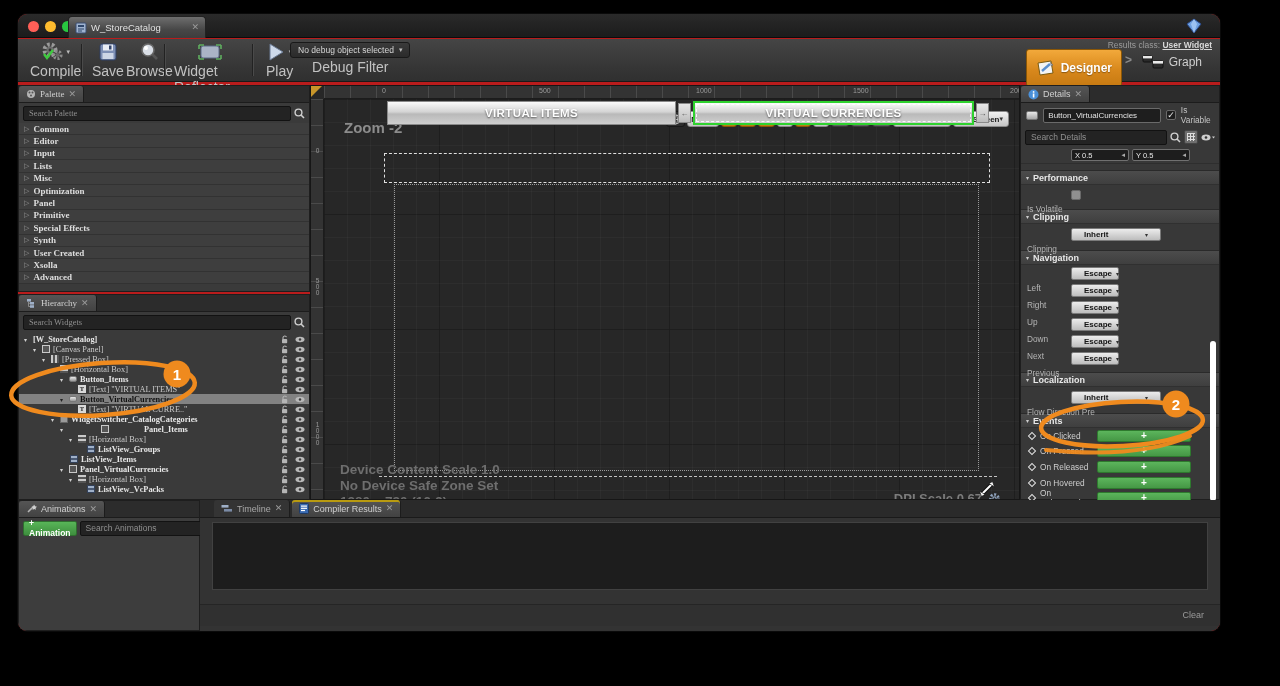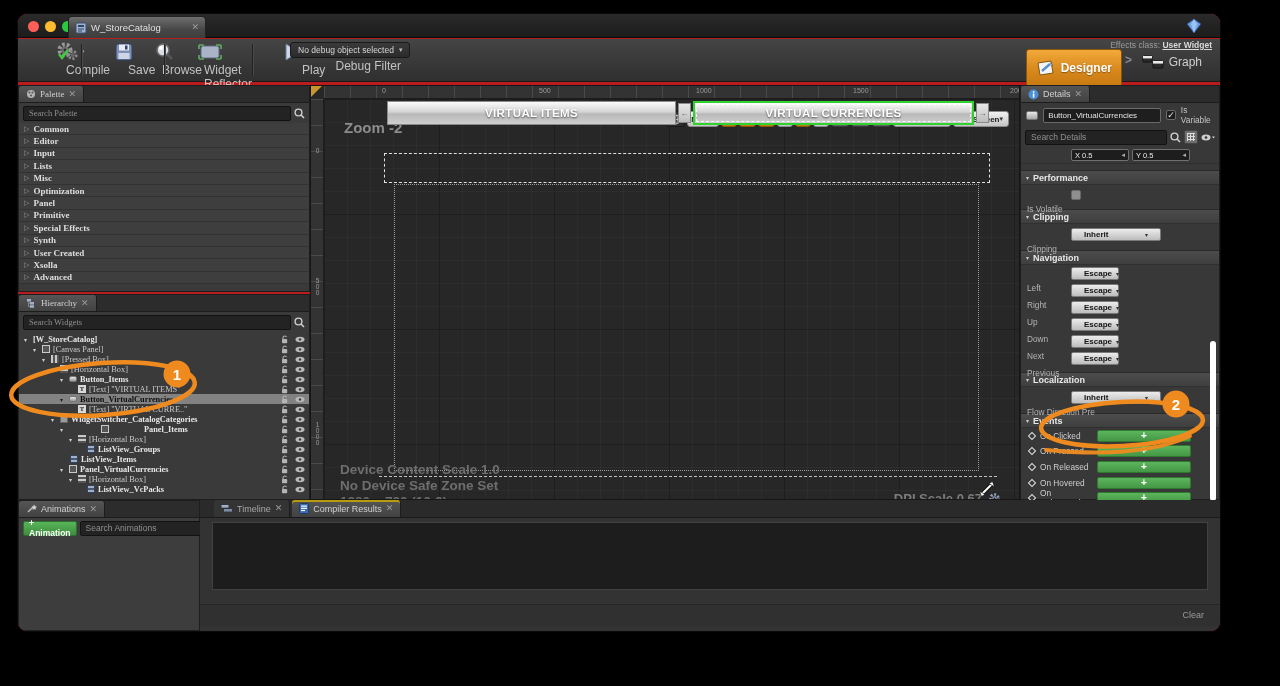--- a/index.html
+++ b/index.html
@@ -10,21 +10,21 @@
   
   .tabbar{position:absolute;left:0;top:0;width:100%;height:24px;background:linear-gradient(#2a2a2a,#1c1c1c);border-bottom:1px solid #0c0c0c;}
   .tl{position:absolute;top:7px;width:11px;height:11px;border-radius:50%;}
   .doc-tab{position:absolute;left:50px;top:2px;width:138px;height:22px;background:linear-gradient(#6e6e6e,#474747 60%,#3d3d3d);
     border-radius:4px 4px 0 0;border:1px solid #222;border-bottom:none;display:flex;align-items:center;padding:0 6px;gap:4px;}
   .doc-tab .ttl{font-size:9.5px;color:#e2e2e2;flex:1;white-space:nowrap;overflow:hidden;}
   .tab-x{color:#9a9a9a;font-size:9px;line-height:9px;}
   
   .toolbar{position:absolute;left:0;top:25px;width:100%;height:43px;background:linear-gradient(#454545,#353535 70%,#303030);border-bottom:1px solid #1a1a1a;}
   .tool-btn{position:absolute;top:3px;display:flex;flex-direction:column;align-items:center;gap:1px;}
-  .tool-btn .lbl{font-size:12px;color:#c2c2c2;margin-left:36px;}
+  .tool-btn .lbl{font-size:14px;color:#c2c2c2;}
   .tsep{position:absolute;top:5px;width:1px;height:32px;background:#222;box-shadow:1px 0 0 #4a4a4a;}
   .caret{font-size:7px;color:#bbb;}
   .dbg-btn{height:16px;background:linear-gradient(#3a3a3a,#2b2b2b);border:1px solid #191919;border-radius:3px;
     color:#d6d6d6;font-size:8.5px;display:flex;align-items:center;padding:0 7px;gap:5px;}
   .parent-cls{position:absolute;right:8px;top:1px;font-size:8.5px;color:#9a9a9a;}
   .parent-cls b{color:#d8d8d8;font-weight:bold;text-decoration:underline;}
   .designer-btn{position:absolute;right:98px;top:10px;height:38px;background:linear-gradient(#f2a93b,#d8881c 55%,#c77a12);
     border:1px solid #8a5606;border-radius:3px;display:flex;align-items:center;gap:5px;padding:0 9px;
     color:#fff;font-size:12px;font-weight:bold;text-shadow:0 1px 1px rgba(0,0,0,.35);}
   .graph-btn{position:absolute;right:18px;top:10px;height:26px;display:flex;align-items:center;gap:5px;color:#cfcfcf;font-size:12px;}
@@ -150,21 +150,21 @@
       <span class="tab-x">✕</span>
     </div>
     <svg style="position:absolute;right:18px;top:4px" width="16" height="16" viewBox="0 0 16 16">
         <polygon points="8,1 15,6 8,15 1,6" fill="#6ea0e0" stroke="#2a4a8a"></polygon>
         <polygon points="8,1 11,6 8,15 5,6" fill="#9cc2f2"></polygon>
       </svg>
   </div>
 
   <div class="toolbar">
     <div class="parent-cls">
-      <span>Effects class:</span>
+      <span>Results class:</span>
       <b>User Widget</b>
     </div>
     <div class="tool-btn" style="left:12px">
       <span style="display:flex;align-items:center;gap:3px">
         <svg width="22" height="20" viewBox="0 0 22 20">
           <circle cx="9" cy="8" r="5.5" fill="none" stroke="#9a9a9a" stroke-width="4" stroke-dasharray="2.5 2"></circle>
             <circle cx="9" cy="8" r="3.4" fill="#6f6f6f"></circle>
             <circle cx="9" cy="8" r="1.4" fill="#333"></circle>
           <circle cx="16.5" cy="13" r="3.6" fill="none" stroke="#8a8a8a" stroke-width="3" stroke-dasharray="2 1.6"></circle>
             <circle cx="16.5" cy="13" r="2" fill="#666"></circle>

